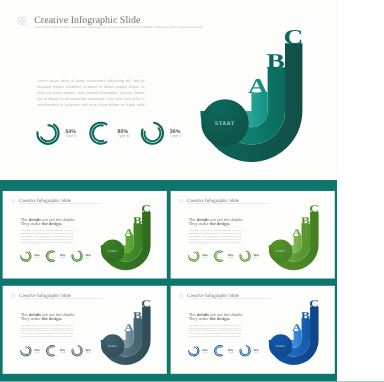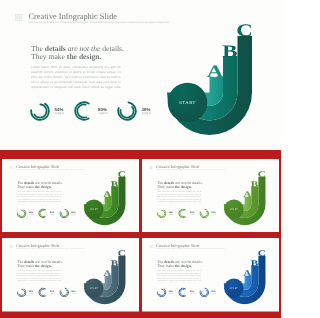--- a/index.html
+++ b/index.html
@@ -1,20 +1,20 @@
 <!DOCTYPE html>
 <html><head>
 <meta charset="utf-8">
 <style>
   html,body{margin:0;padding:0;}
   body{width:281px;height:318px;background:#ffffff;overflow:hidden;
        font-family:"Liberation Serif",serif;-webkit-font-smoothing:antialiased;
        text-rendering:geometricPrecision;}
   svg text{-webkit-font-smoothing:antialiased;}
-  .page{position:relative;width:281px;height:318px;background:#b91c1c;}
+  .page{position:relative;width:281px;height:318px;background:#0f766e;}
 
   
   .slide{position:absolute;background:#fdfdfc;overflow:hidden;box-sizing:border-box;}
   .slide .inner{position:absolute;left:0;top:0;transform-origin:0 0;width:281px;height:150px;}
 
   
   .sl{position:absolute;left:0;top:0;width:281px;height:150px;background:#fdfdfc;}
 
   .hdr-icon{position:absolute;left:14.6px;top:13.6px;width:7px;height:7px;}
   .hdr-title{position:absolute;left:28.5px;top:11.5px;font-family:"Liberation Serif",serif;
@@ -55,21 +55,20 @@
         <div class="inner">
           <div class="sl">
             <svg class="hdr-icon" viewBox="0 0 14 14" width="7" height="7">
               <rect x="0.6" y="0.6" width="5.4" height="5.4" rx="1.2" fill="none" stroke="#cbdcd7" stroke-width="1.2"></rect>
               <rect x="8" y="0.6" width="5.4" height="5.4" rx="1.2" fill="none" stroke="#cbdcd7" stroke-width="1.2"></rect>
               <rect x="0.6" y="8" width="5.4" height="5.4" rx="1.2" fill="none" stroke="#cbdcd7" stroke-width="1.2"></rect>
               <rect x="8" y="8" width="5.4" height="5.4" rx="1.2" fill="none" stroke="#cbdcd7" stroke-width="1.2"></rect>
             </svg>
             <div class="hdr-title" style="color:#6e7674">Creative Infographic Slide</div>
             <div class="hdr-sub">Lorem ipsum dolor sit amet, consectetur adipiscing elit, sed do eiusmod tempor incididunt ut labore et dolore magna aliqua enim.</div>
-            <div class="headline" style="color:#6e7674">The <b>details</b><i> are </i><i>not the</i> details.<br>They make <b>the design.</b></div>
             <div class="body-copy">Lorem ipsum dolor sit amet, consectetur adipiscing elit, sed do eiusmod tempor incididunt ut labore et dolore magna aliqua. Ut enim ad minim veniam, quis nostrud exercitation ullamco laboris nisi ut aliquip ex ea commodo consequat. Duis aute irure dolor in reprehenderit in voluptate velit esse cillum dolore eu fugiat nulla pariatur excepteur sint.</div>
             <div class="stats">
               <div class="stat" style="left:0px">
                 <svg class="donut" width="20" height="20" viewBox="0 0 20 20">
                   <path d="M 15.05 2.79 A 8.8 8.8 0 1 1 1.23 9.23" fill="none" stroke="#0a695c" stroke-width="1.8" stroke-linecap="round"></path>
                   <path d="M 10.23 3.40 A 6.6 6.6 0 1 1 4.28 13.30" fill="none" stroke="#0a695c" stroke-width="1.6" stroke-linecap="round"></path>
                 </svg>
                 <div class="pct">54%</div>
                 <div class="cap">Type A</div>
               </div>

